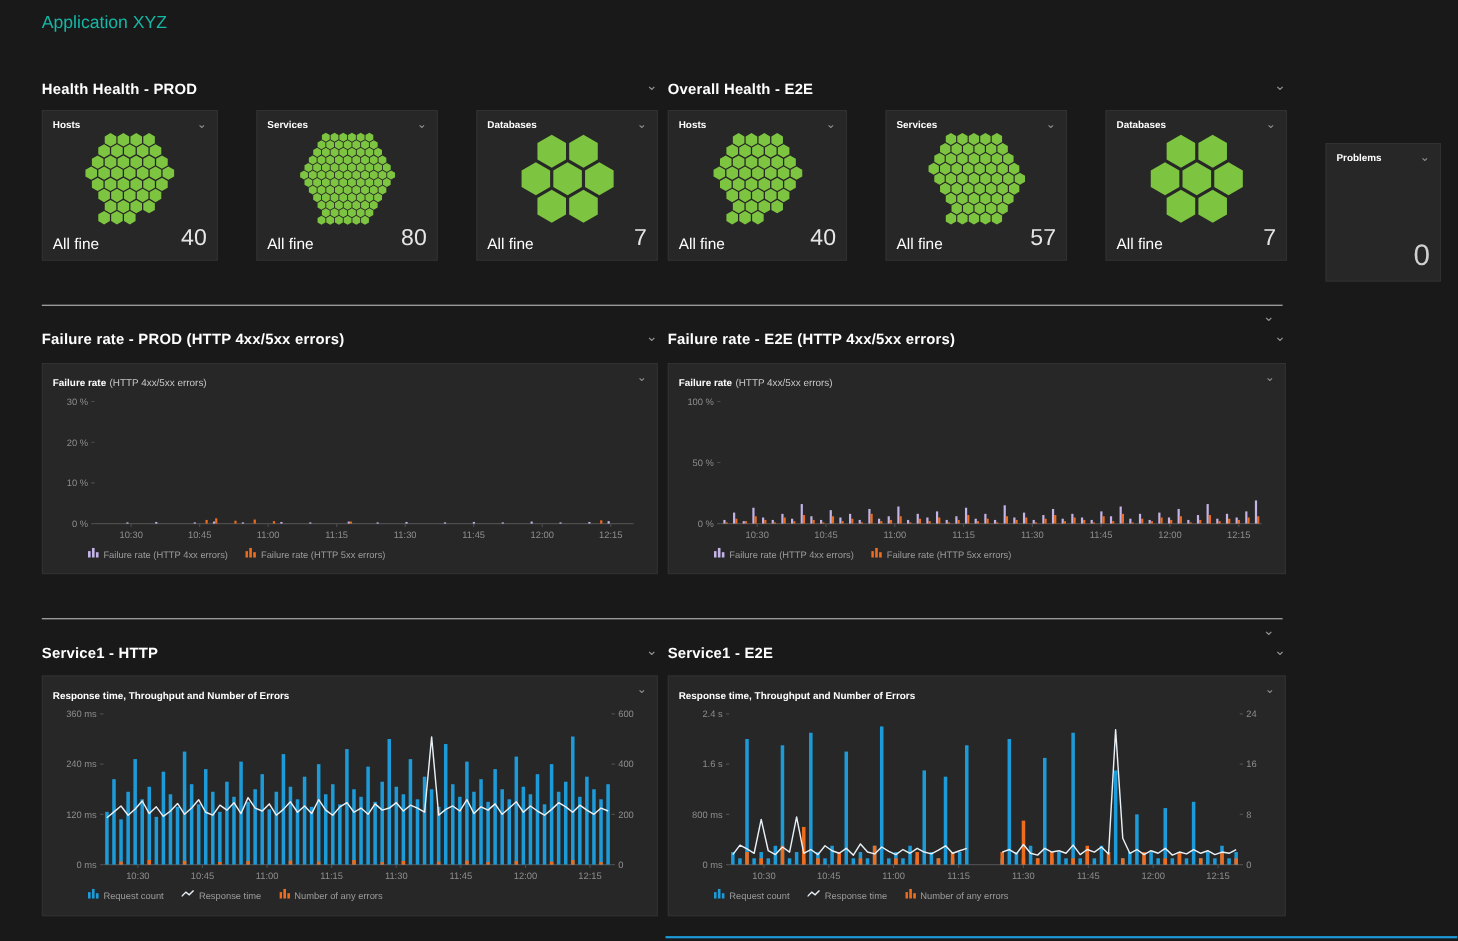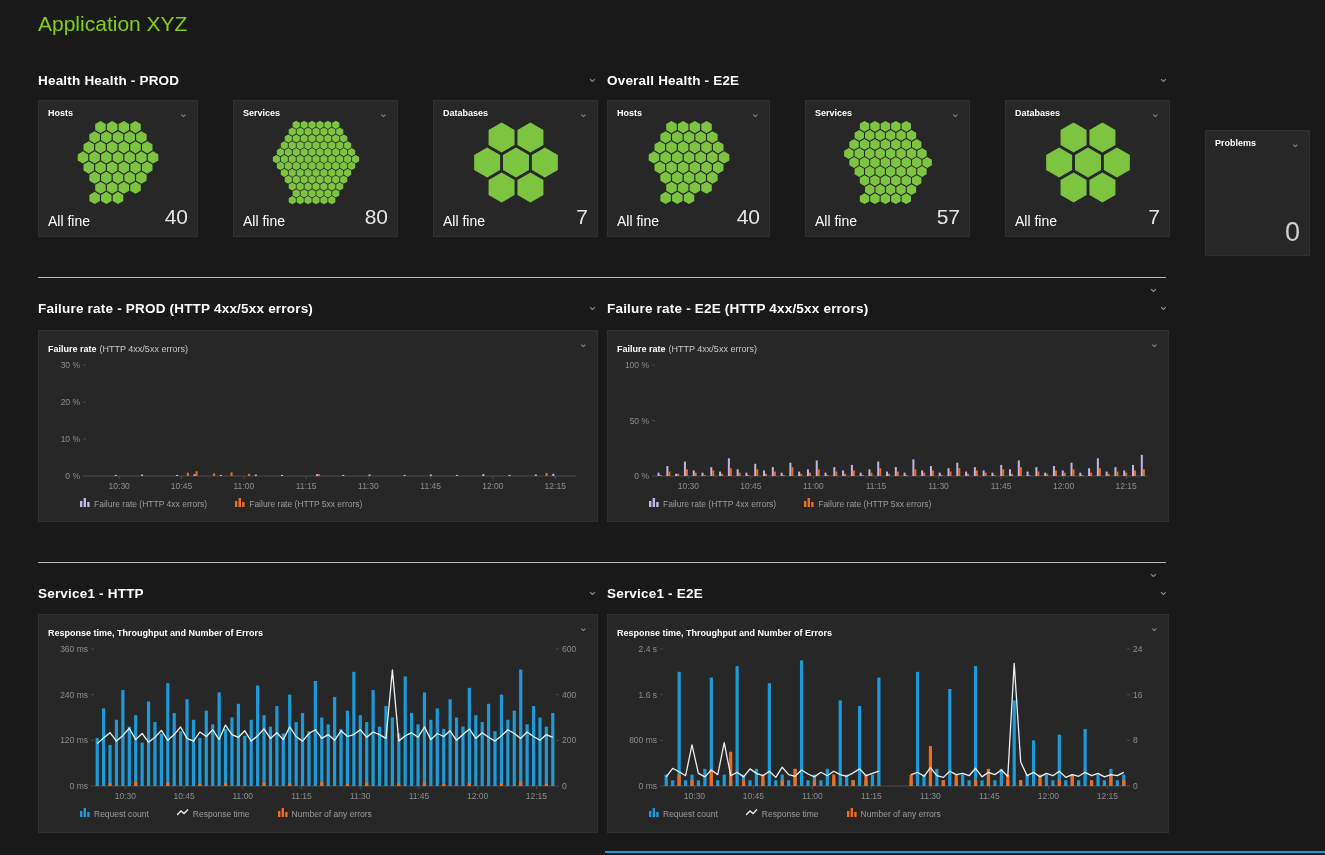--- a/index.html
+++ b/index.html
@@ -1,35 +1,35 @@
 <!DOCTYPE html>
 <html><head>
 <meta charset="utf-8">
 <style>
   *{margin:0;padding:0;box-sizing:border-box}
   html,body{width:1325px;height:855px;background:#191919;font-family:"Liberation Sans",sans-serif;position:relative;overflow:hidden;color:#fff}
-  .page-title{position:absolute;left:38px;top:12px;font-size:21px;color:#84cc16}
+  .page-title{position:absolute;left:38px;top:12px;font-size:16px;color:#14b8a6}
   .section-header{position:absolute;display:flex;justify-content:space-between;align-items:flex-start;height:18px}
   .section-title{font-size:13.5px;font-weight:bold;color:#fff;letter-spacing:.2px}
   .chevron{color:#8f8f8f;font-size:13px;line-height:10px;cursor:pointer;user-select:none}
   .chevron.sm{font-size:11px}
   .tile{position:absolute;background:#272727;border:1px solid #313131;display:flex;flex-direction:column;padding:7px 9px}
   .tile-head{display:flex;justify-content:space-between;align-items:flex-start}
   .tile-label{font-size:9px;font-weight:bold;color:#fff}
   .tile-label-rest{font-size:9px;color:#c9c9c9;margin-left:3px}
   .hex-svg{display:block;margin:2px auto 0;width:120px;height:92px}
   .tile-foot{display:flex;justify-content:space-between;align-items:flex-end}
   .tile-status{font-size:14px;font-weight:normal;color:#fff}
   .tile-count{font-size:21px;color:#e5e5e5}
   .problems-count{font-size:27px;color:#cfcfcf;text-align:right;margin-top:auto}
   .divider{position:absolute;height:1px;background:#d6d6d6;opacity:.85}
   .divider-chevron{position:absolute;color:#8f8f8f;font-size:13px;cursor:pointer}
   .chart-svg{display:block}
   .chart-svg text{fill:#8e8e8e;font-size:8.5px;font-family:"Liberation Sans",sans-serif}
-  .legend{display:flex;gap:28px;align-items:flex-start;margin-left:32px;margin-top:4px}
+  .legend{display:flex;gap:16px;align-items:flex-start;margin-left:32px;margin-top:4px}
   .legend-item{display:inline-flex;gap:4px;align-items:center;font-size:8.5px;color:#9c9c9c;cursor:pointer;white-space:nowrap}
   .bottom-accent{position:absolute;left:605px;top:851px;width:720px;height:2px;background:#1d9bd8}
 </style>
 </head>
 <body>
 
 <div>
   <div class="page-title">Application XYZ</div>
 
   <div class="section-header" style="left:38px;top:73px;width:560px">

